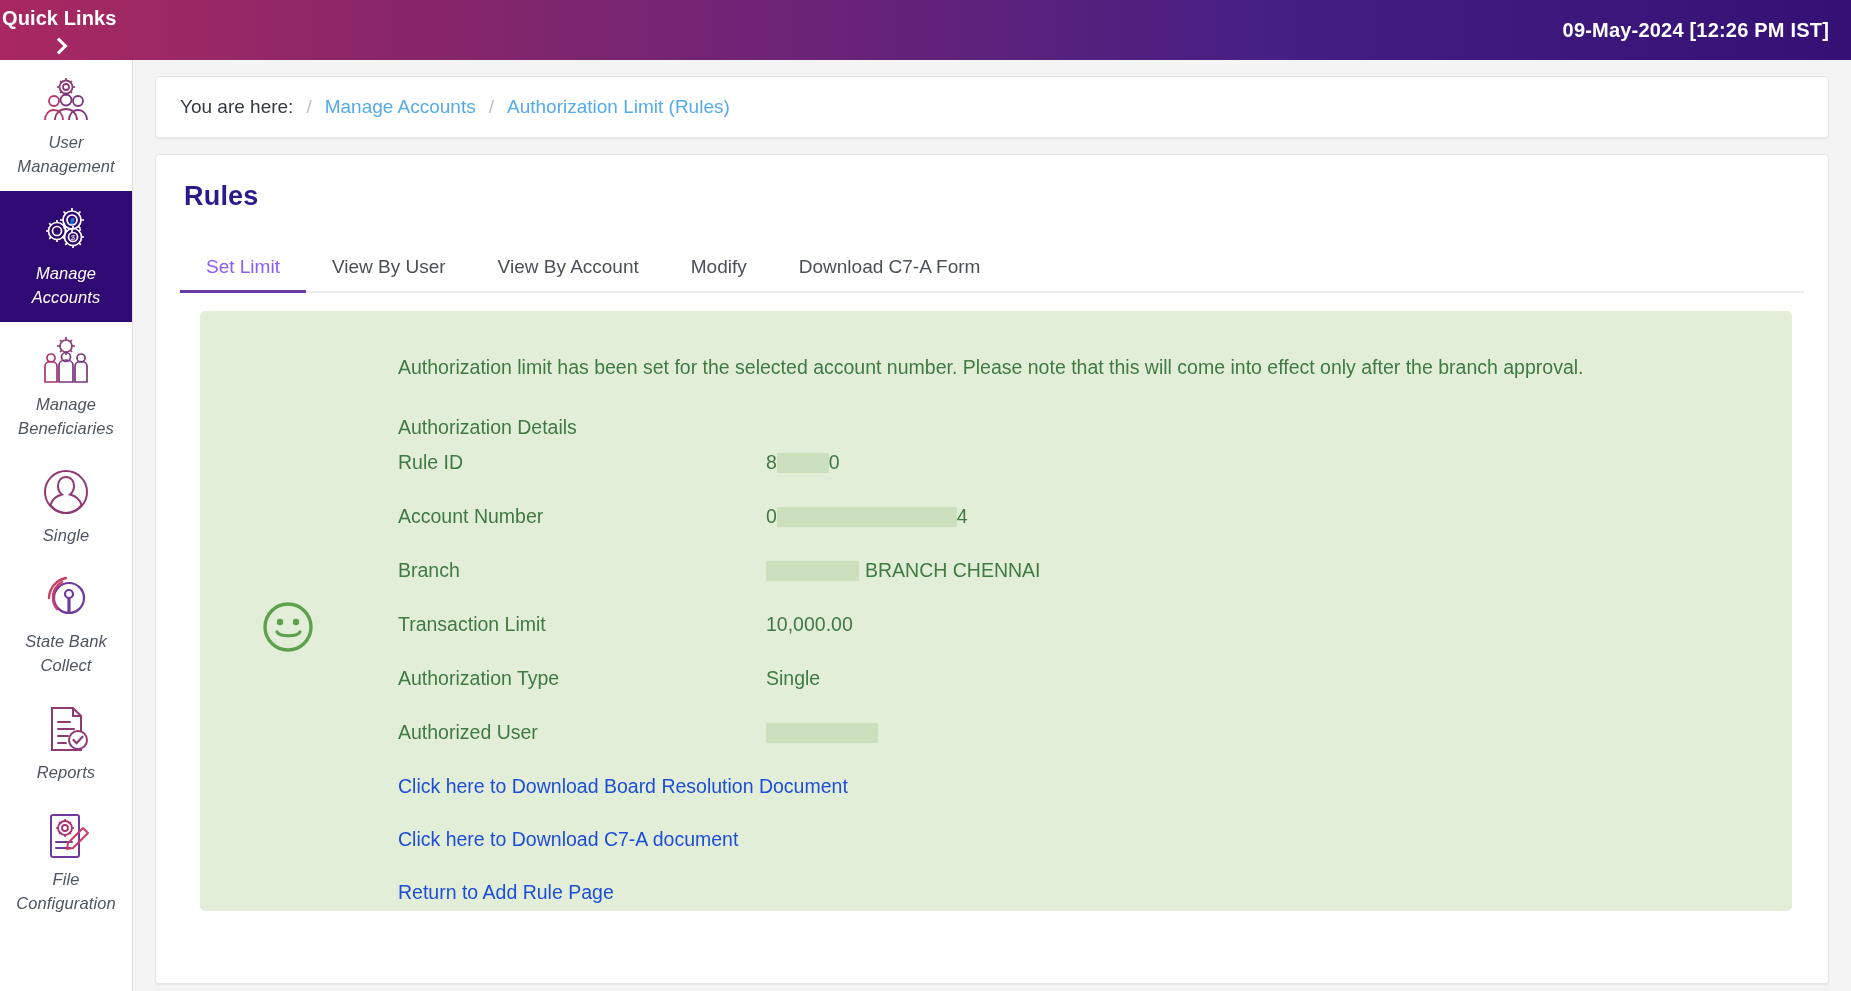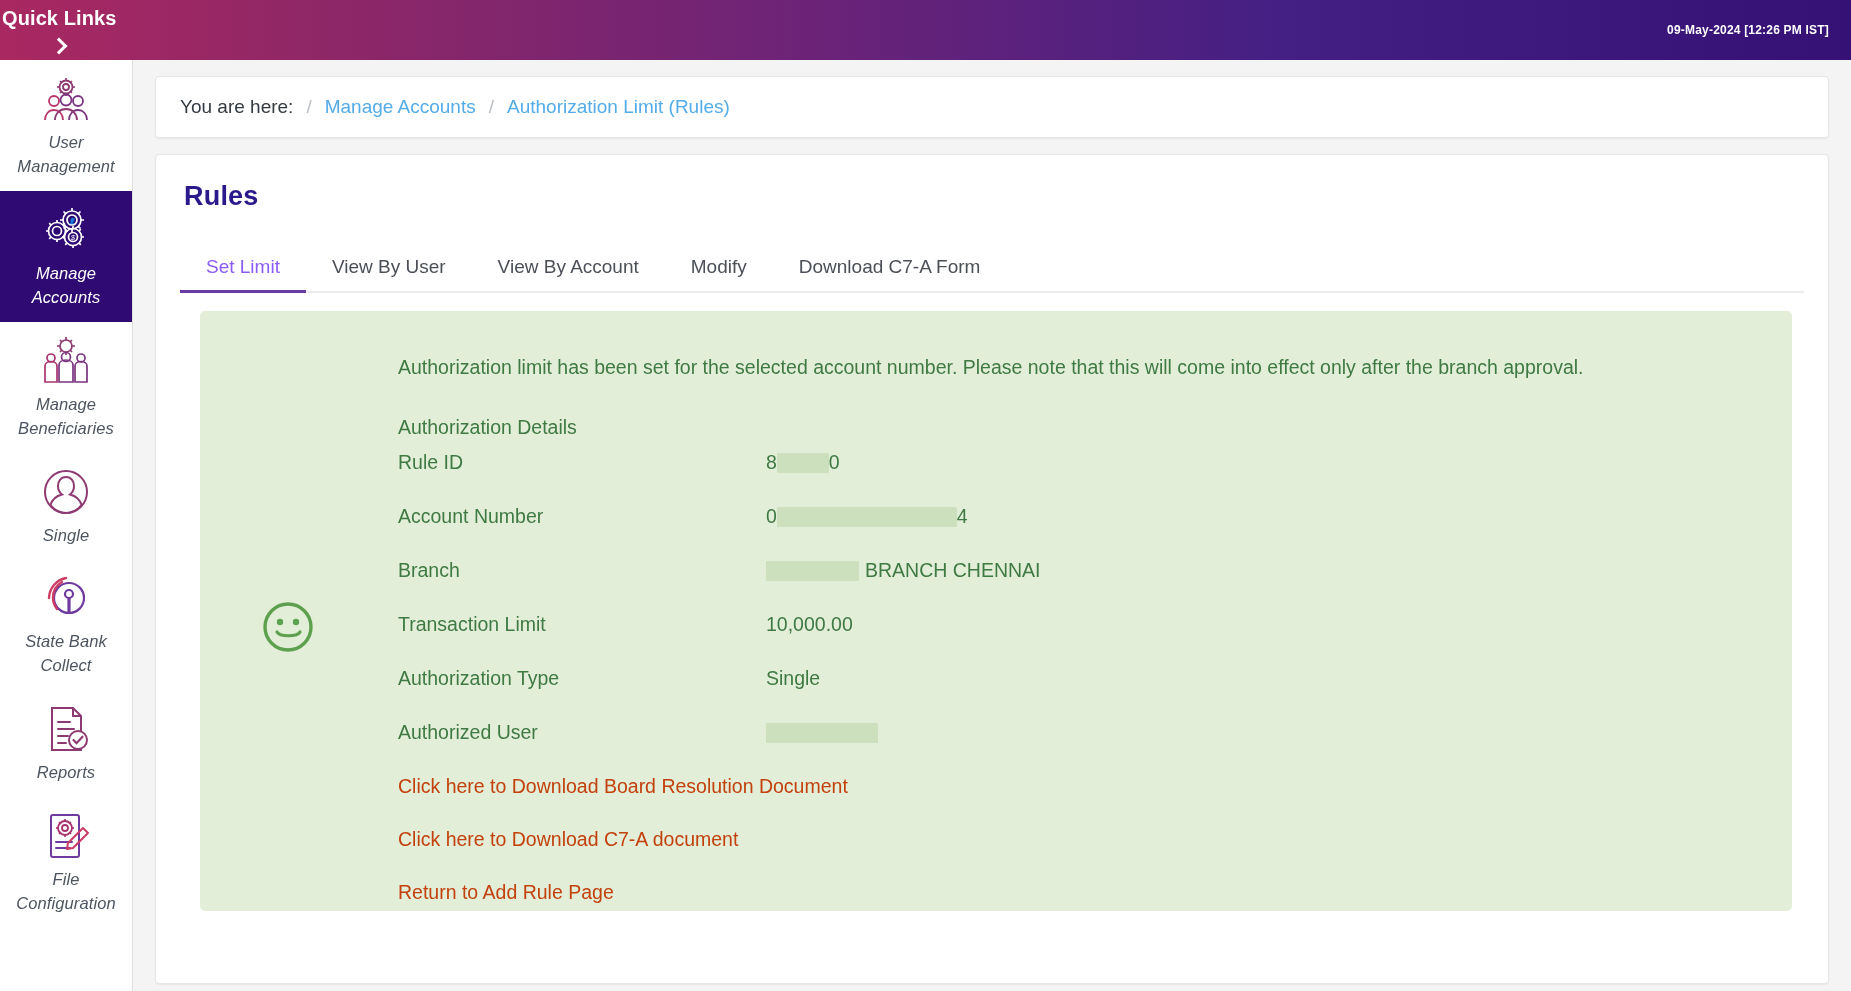--- a/index.html
+++ b/index.html
@@ -22,21 +22,21 @@
   .quick-links {
     display: flex; align-items: center; gap: 10px;
     font-size: 20px; font-weight: bold; letter-spacing: .1px;
     padding-left: 2px; cursor: pointer; flex-direction: column;
   }
   .chev {
     display: inline-block; width: 12px; height: 12px;
     border-right: 3.5px solid #fff; border-bottom: 3.5px solid #fff;
     transform: rotate(-45deg); margin-bottom: 2px;
   }
-  .datetime { font-size: 12px; font-weight: bold; letter-spacing: .2px; }
+  .datetime { font-size: 20px; font-weight: bold; letter-spacing: .2px; }
 
   
   .sidebar {
     position: absolute; top: 60px; left: 0; width: 133px; bottom: 0;
     background: #ffffff; border-right: 1px solid #e0e0e0;
     overflow: hidden;
   }
   .nav-item {
     display: flex; flex-direction: column; align-items: center; justify-content: flex-start;
     padding: 14px 4px 12px; cursor: pointer; font-style: italic;
@@ -103,21 +103,21 @@
   .detail-value {
     font-size: 19.5px; color: #3e7a41; display: flex; align-items: center;
   }
   .redact {
     display: inline-block; height: 20px; background: #c9ddb8;
     border-radius: 1px; opacity: .85;
   }
 
   .link-row { margin-bottom: 30px; }
   .dl-link {
-    font-size: 19.5px; color: #c2410c; cursor: pointer;
+    font-size: 19.5px; color: #1d4ed8; cursor: pointer;
     text-decoration: none; display: inline-block;
   }
   .link-row.first { margin-top: 24px; }
 </style>
 </head>
 <body>
 
 <div class="app">
 
   <div class="topbar">

